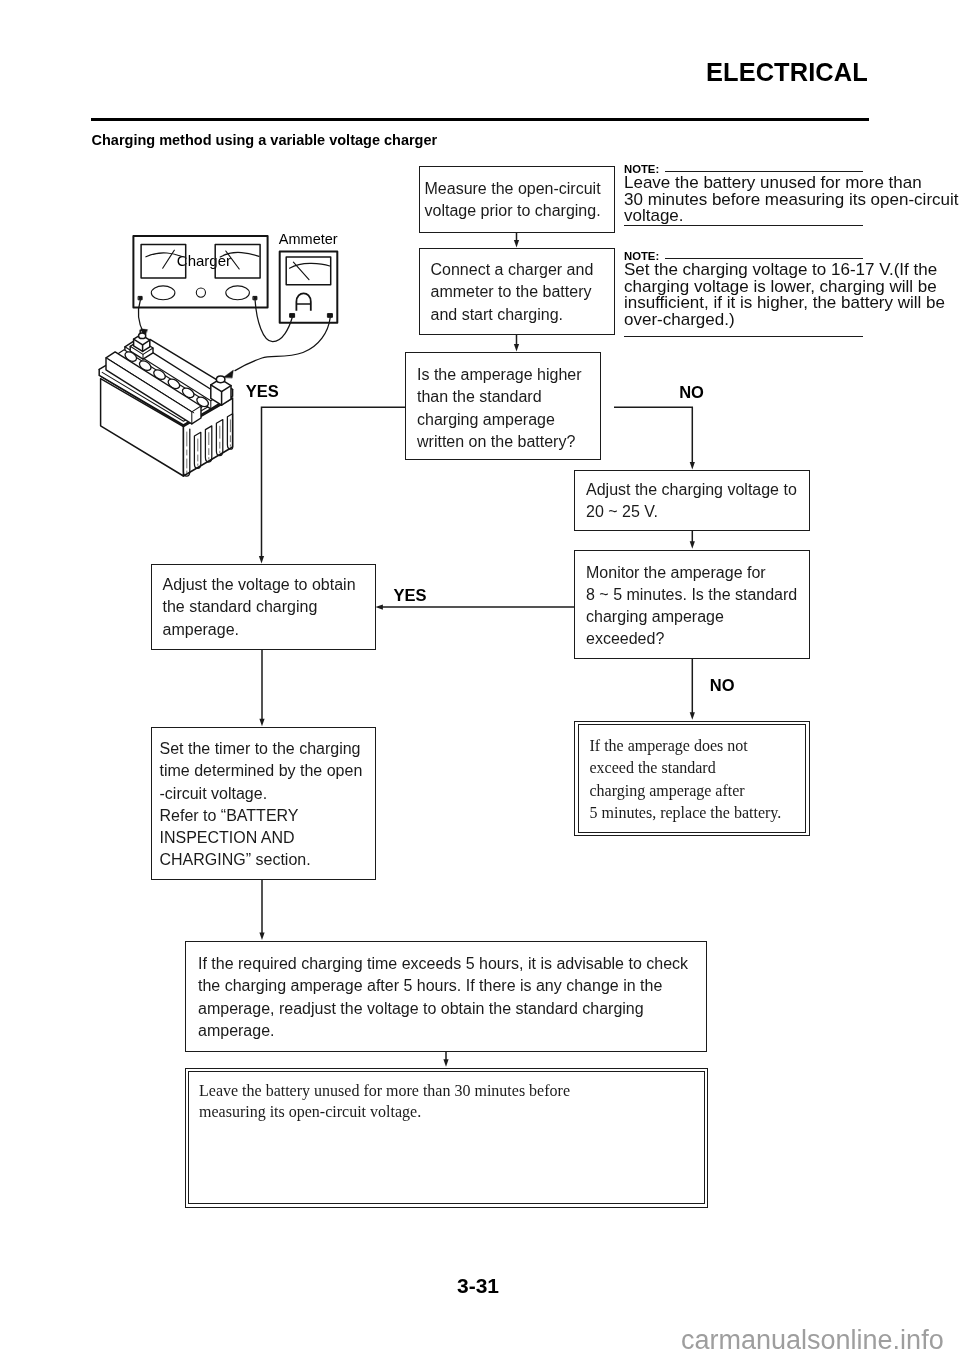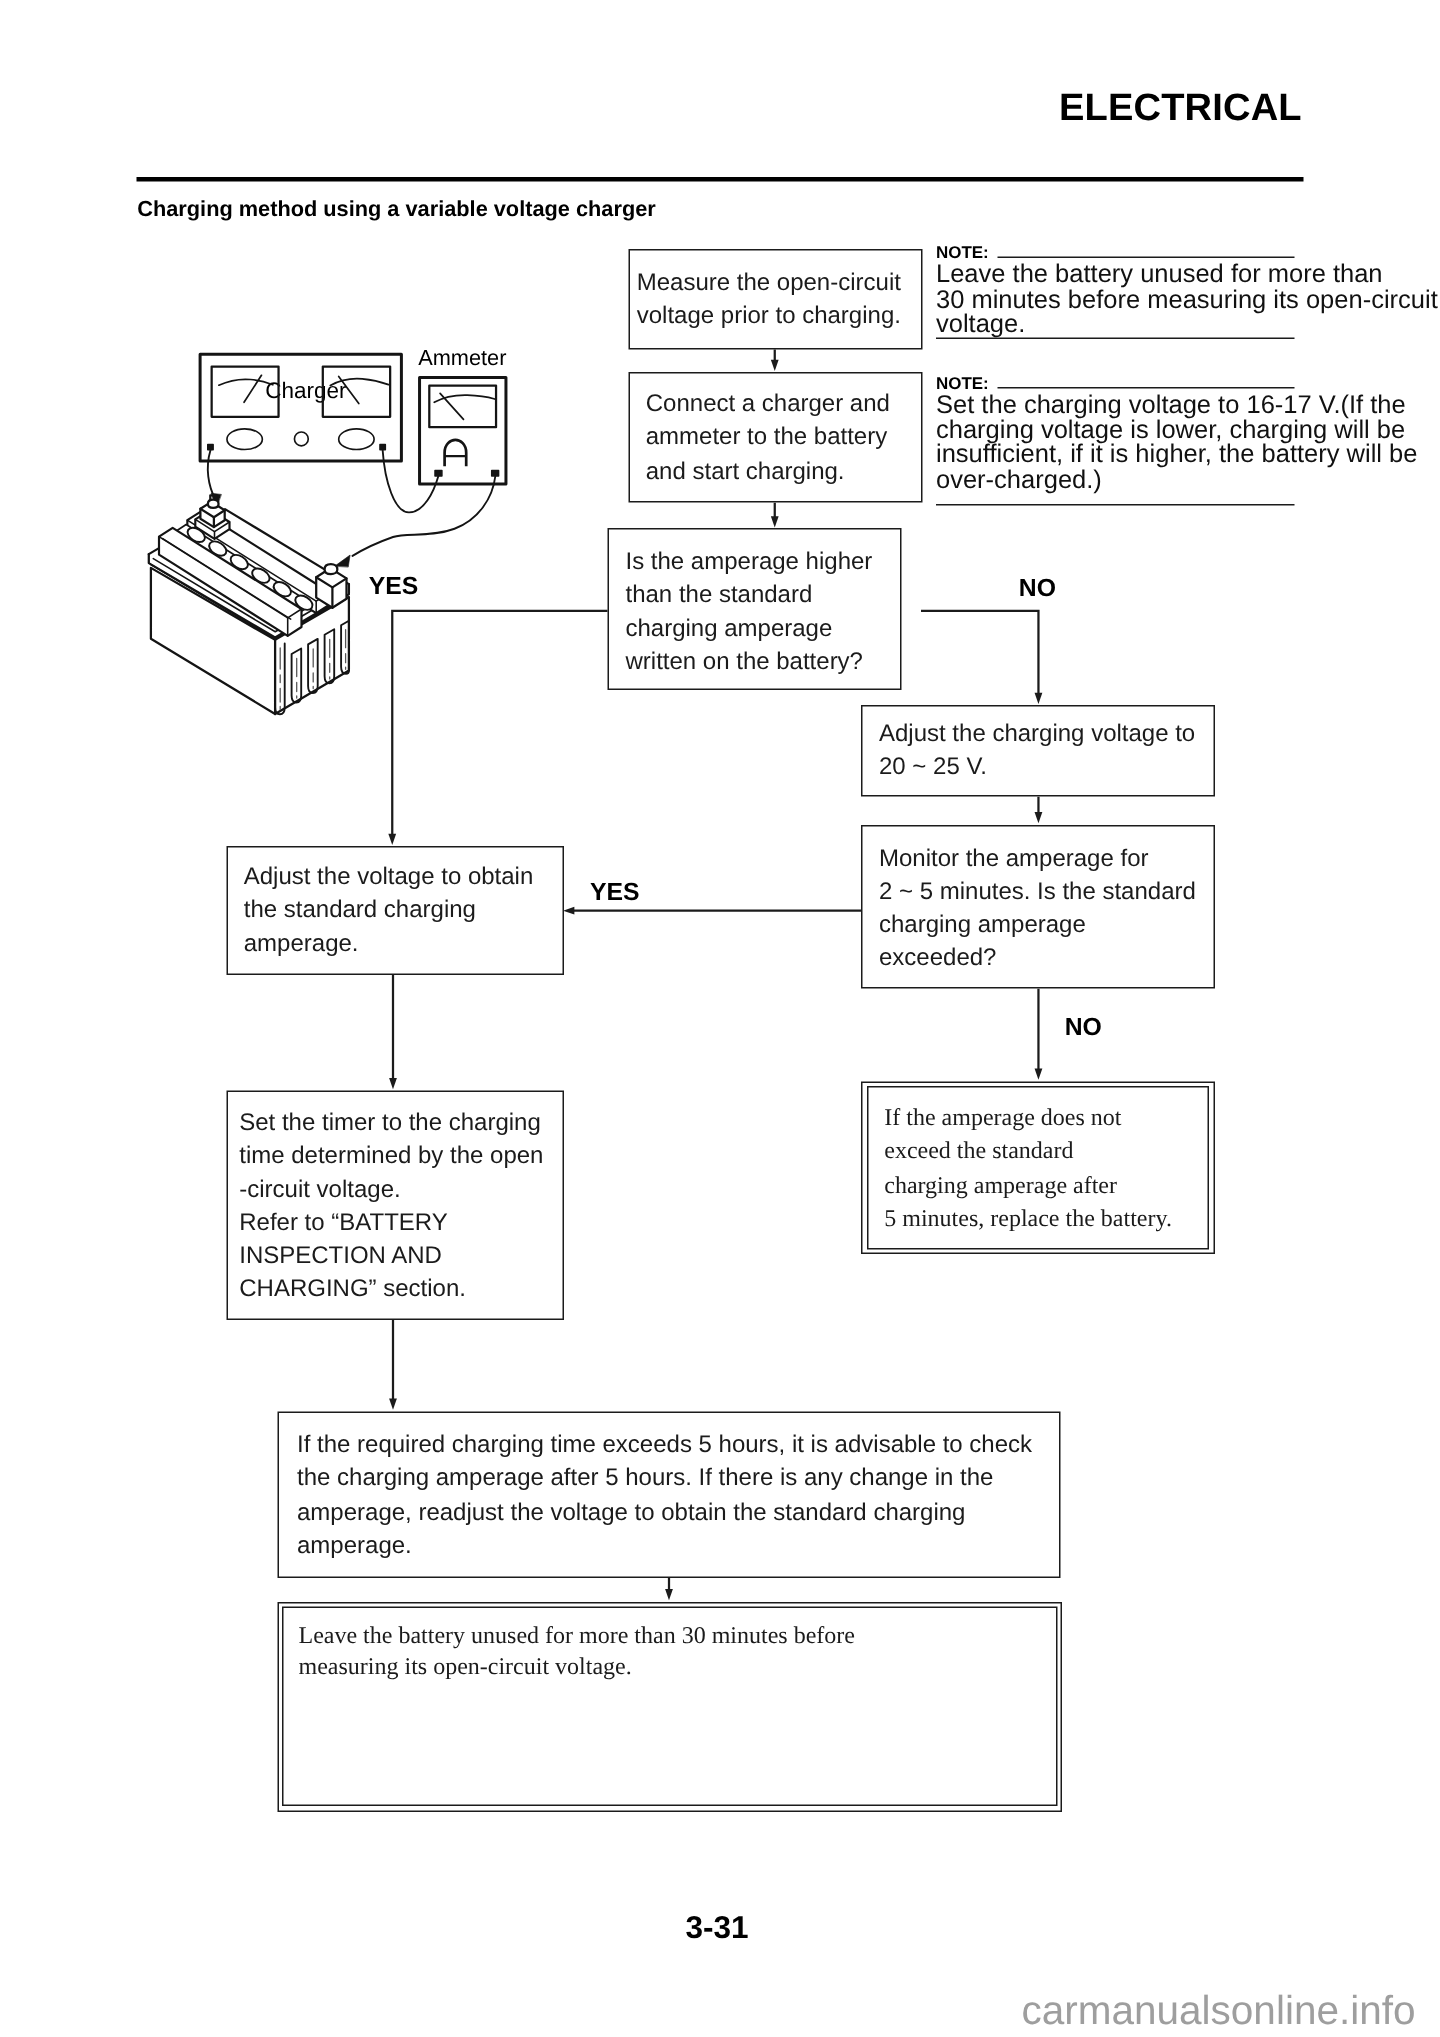--- a/index.html
+++ b/index.html
@@ -202,21 +202,21 @@
 written on the battery?</div>
     </div>
 
     <div class="box" id="b4" style="left:574px;top:470px;width:235.5px;height:61px;">
       <div class="btxt" style="left:11px;top:8px;">Adjust the charging voltage to
 20 ~ 25 V.</div>
     </div>
 
     <div class="box" id="b5" style="left:574px;top:549.5px;width:235.5px;height:109.5px;">
       <div class="btxt" style="left:11px;top:11px;">Monitor the amperage for
-2 ~ 5 minutes. Is the standard
+8 ~ 5 minutes. Is the standard
 charging amperage
 exceeded?</div>
     </div>
 
     <div class="box dbl" id="b6" style="left:574px;top:720.5px;width:235.5px;height:115.5px;">
       <div class="inner">
         <div class="btxt" style="left:11px;top:10px;">If the amperage does not
 exceed the standard
 charging amperage after
 5 minutes, replace the battery.</div>

